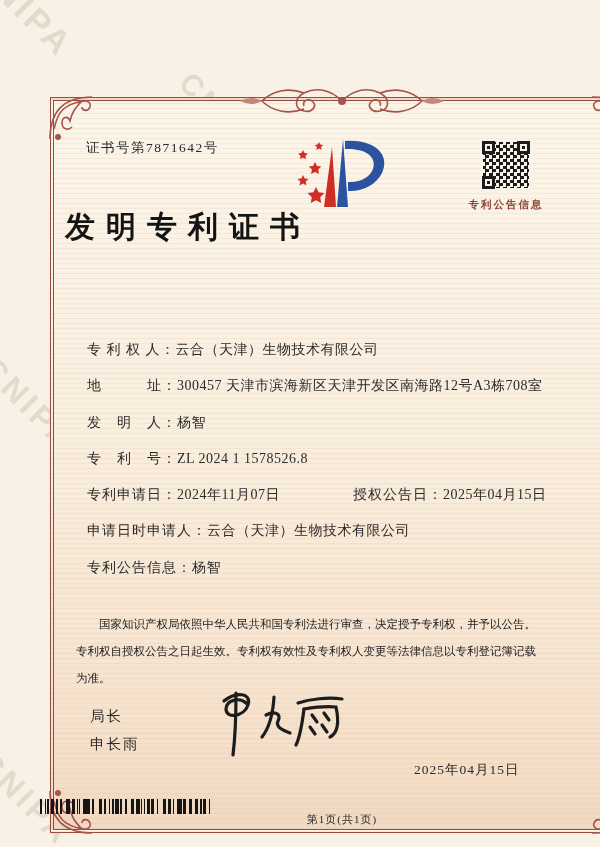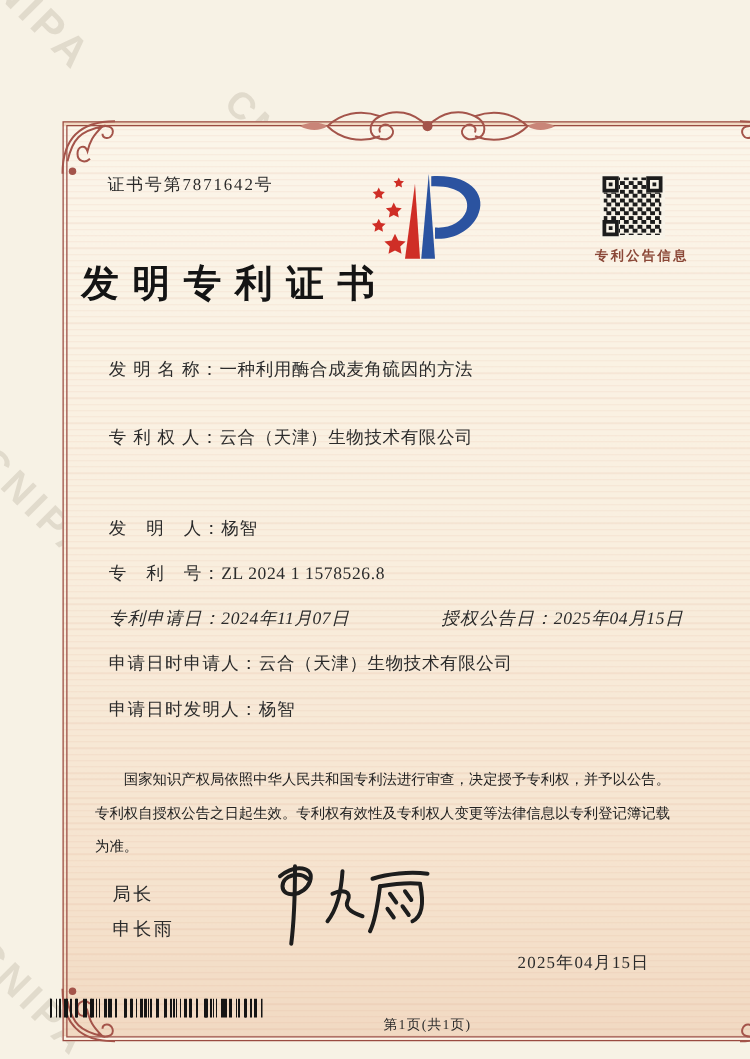--- a/index.html
+++ b/index.html
@@ -49,21 +49,21 @@
   .c-tr { right:-6px; top:-6px;  transform:scaleX(-1); }
   .c-bl { left:-6px;  bottom:-6px; transform:scaleY(-1); }
   .c-br { right:-6px; bottom:-6px; transform:scale(-1,-1); }
 
   
   .cert-no {
     position:absolute; left:32px; top:38px;
     font-size:13.5px; letter-spacing:1.5px;
   }
   .logo { position:absolute; left:50%; top:34px; transform:translateX(-50%); }
-  .qr-block { position:absolute; left:407px; top:40px; width:90px; text-align:right; }
+  .qr-block { position:absolute; left:407px; top:40px; width:90px; text-align:center; }
   .qr {
     position:relative; width:48px; height:48px; margin:0 auto;
     background:repeating-conic-gradient(#1c1c1c 0% 25%, #f8f3e8 0% 50%) 0 0/7px 7px;
     outline:3px solid #f8f3e8; outline-offset:-1px;
   }
   .qr .f { position:absolute; width:13px; height:13px; border:3px solid #1c1c1c; background:#f8f3e8; }
   .qr .f::after { content:""; position:absolute; left:2px; top:2px; width:3px; height:3px; background:#1c1c1c; }
   .f-tl{ left:0; top:0; } .f-tr{ right:0; top:0; } .f-bl{ left:0; bottom:0; }
   .qr-caption {
     margin-top:9px; font-size:10.5px; color:#8a4737; letter-spacing:2px; font-weight:bold;
@@ -73,21 +73,21 @@
     font-size:30px; font-weight:bold;
     letter-spacing:11px; text-indent:11px; color:#141414;
   }
 
   
   .row { position:absolute; left:33px; font-size:14px; white-space:nowrap; }
   .row .lbl { letter-spacing:1px; }
   .row .val { letter-spacing:0.5px; }
   .col2 { position:absolute; left:299px; top:0; }
   .r0{ top:186px; } .r1{ top:240px; } .r2{ top:276px; } .r3{ top:313px; }
-  .r4{ top:349px; } .r5{ top:385px;font-style:italic; } .r6{ top:421px;text-align:right; } .r7{ top:458px; }
+  .r4{ top:349px; } .r5{ top:385px; } .r6{ top:421px;text-align:right; } .r7{ top:458px; }
   .r4 .col2, .r5 .col2 { left:266px; }
 
   
   .declaration {
     position:absolute; left:22px; top:510px; width:466px;
     font-size:11.5px; line-height:2.35; color:#222;
   }
   .declaration .ln1 { text-indent:2em; }
 
   
@@ -189,41 +189,41 @@
     <div class="qr">
       <span class="f f-tl"></span>
       <span class="f f-tr"></span>
       <span class="f f-bl"></span>
     </div>
     <div class="qr-caption">专利公告信息</div>
   </div>
 
   <div class="title">发明专利证书</div>
 
-  <div class="row r0">
-    <span class="lbl">发 明 名 称：</span><span class="val">一种利用酶合成麦角硫因的方法</span>
-  </div>
   <div class="row r1">
     <span class="lbl">专 利 权 人：</span><span class="val">云合（天津）生物技术有限公司</span>
+  </div>
+  <div class="row r2">
+    <span class="lbl">地　　　址：</span><span class="val">300457 天津市滨海新区天津开发区南海路12号A3栋708室</span>
   </div>
   <div class="row r3">
     <span class="lbl">发　明　人：</span><span class="val">杨智</span>
   </div>
   <div class="row r4">
     <span class="lbl">专　利　号：</span><span class="val">ZL 2024 1 1578526.8</span>
   </div>
   <div class="row r5">
     <span class="lbl">专利申请日：</span><span class="val">2024年11月07日</span>
     <span class="col2"><span class="lbl">授权公告日：</span><span class="val">2025年04月15日</span></span>
   </div>
   <div class="row r6">
     <span class="lbl">申请日时申请人：</span><span class="val">云合（天津）生物技术有限公司</span>
   </div>
   <div class="row r7">
-    <span class="lbl">申请日时发明人：</span><span class="val">杨智</span>
+    <span class="lbl">专利公告信息：</span><span class="val">杨智</span>
   </div>
 
   <div class="declaration">
     <div class="ln1">国家知识产权局依照中华人民共和国专利法进行审查，决定授予专利权，并予以公告。</div>
     <div class="ln2">专利权自授权公告之日起生效。专利权有效性及专利权人变更等法律信息以专利登记簿记载为准。</div>
   </div>
 
   <div class="official">
     <div>局长</div>
     <div>申长雨</div>

